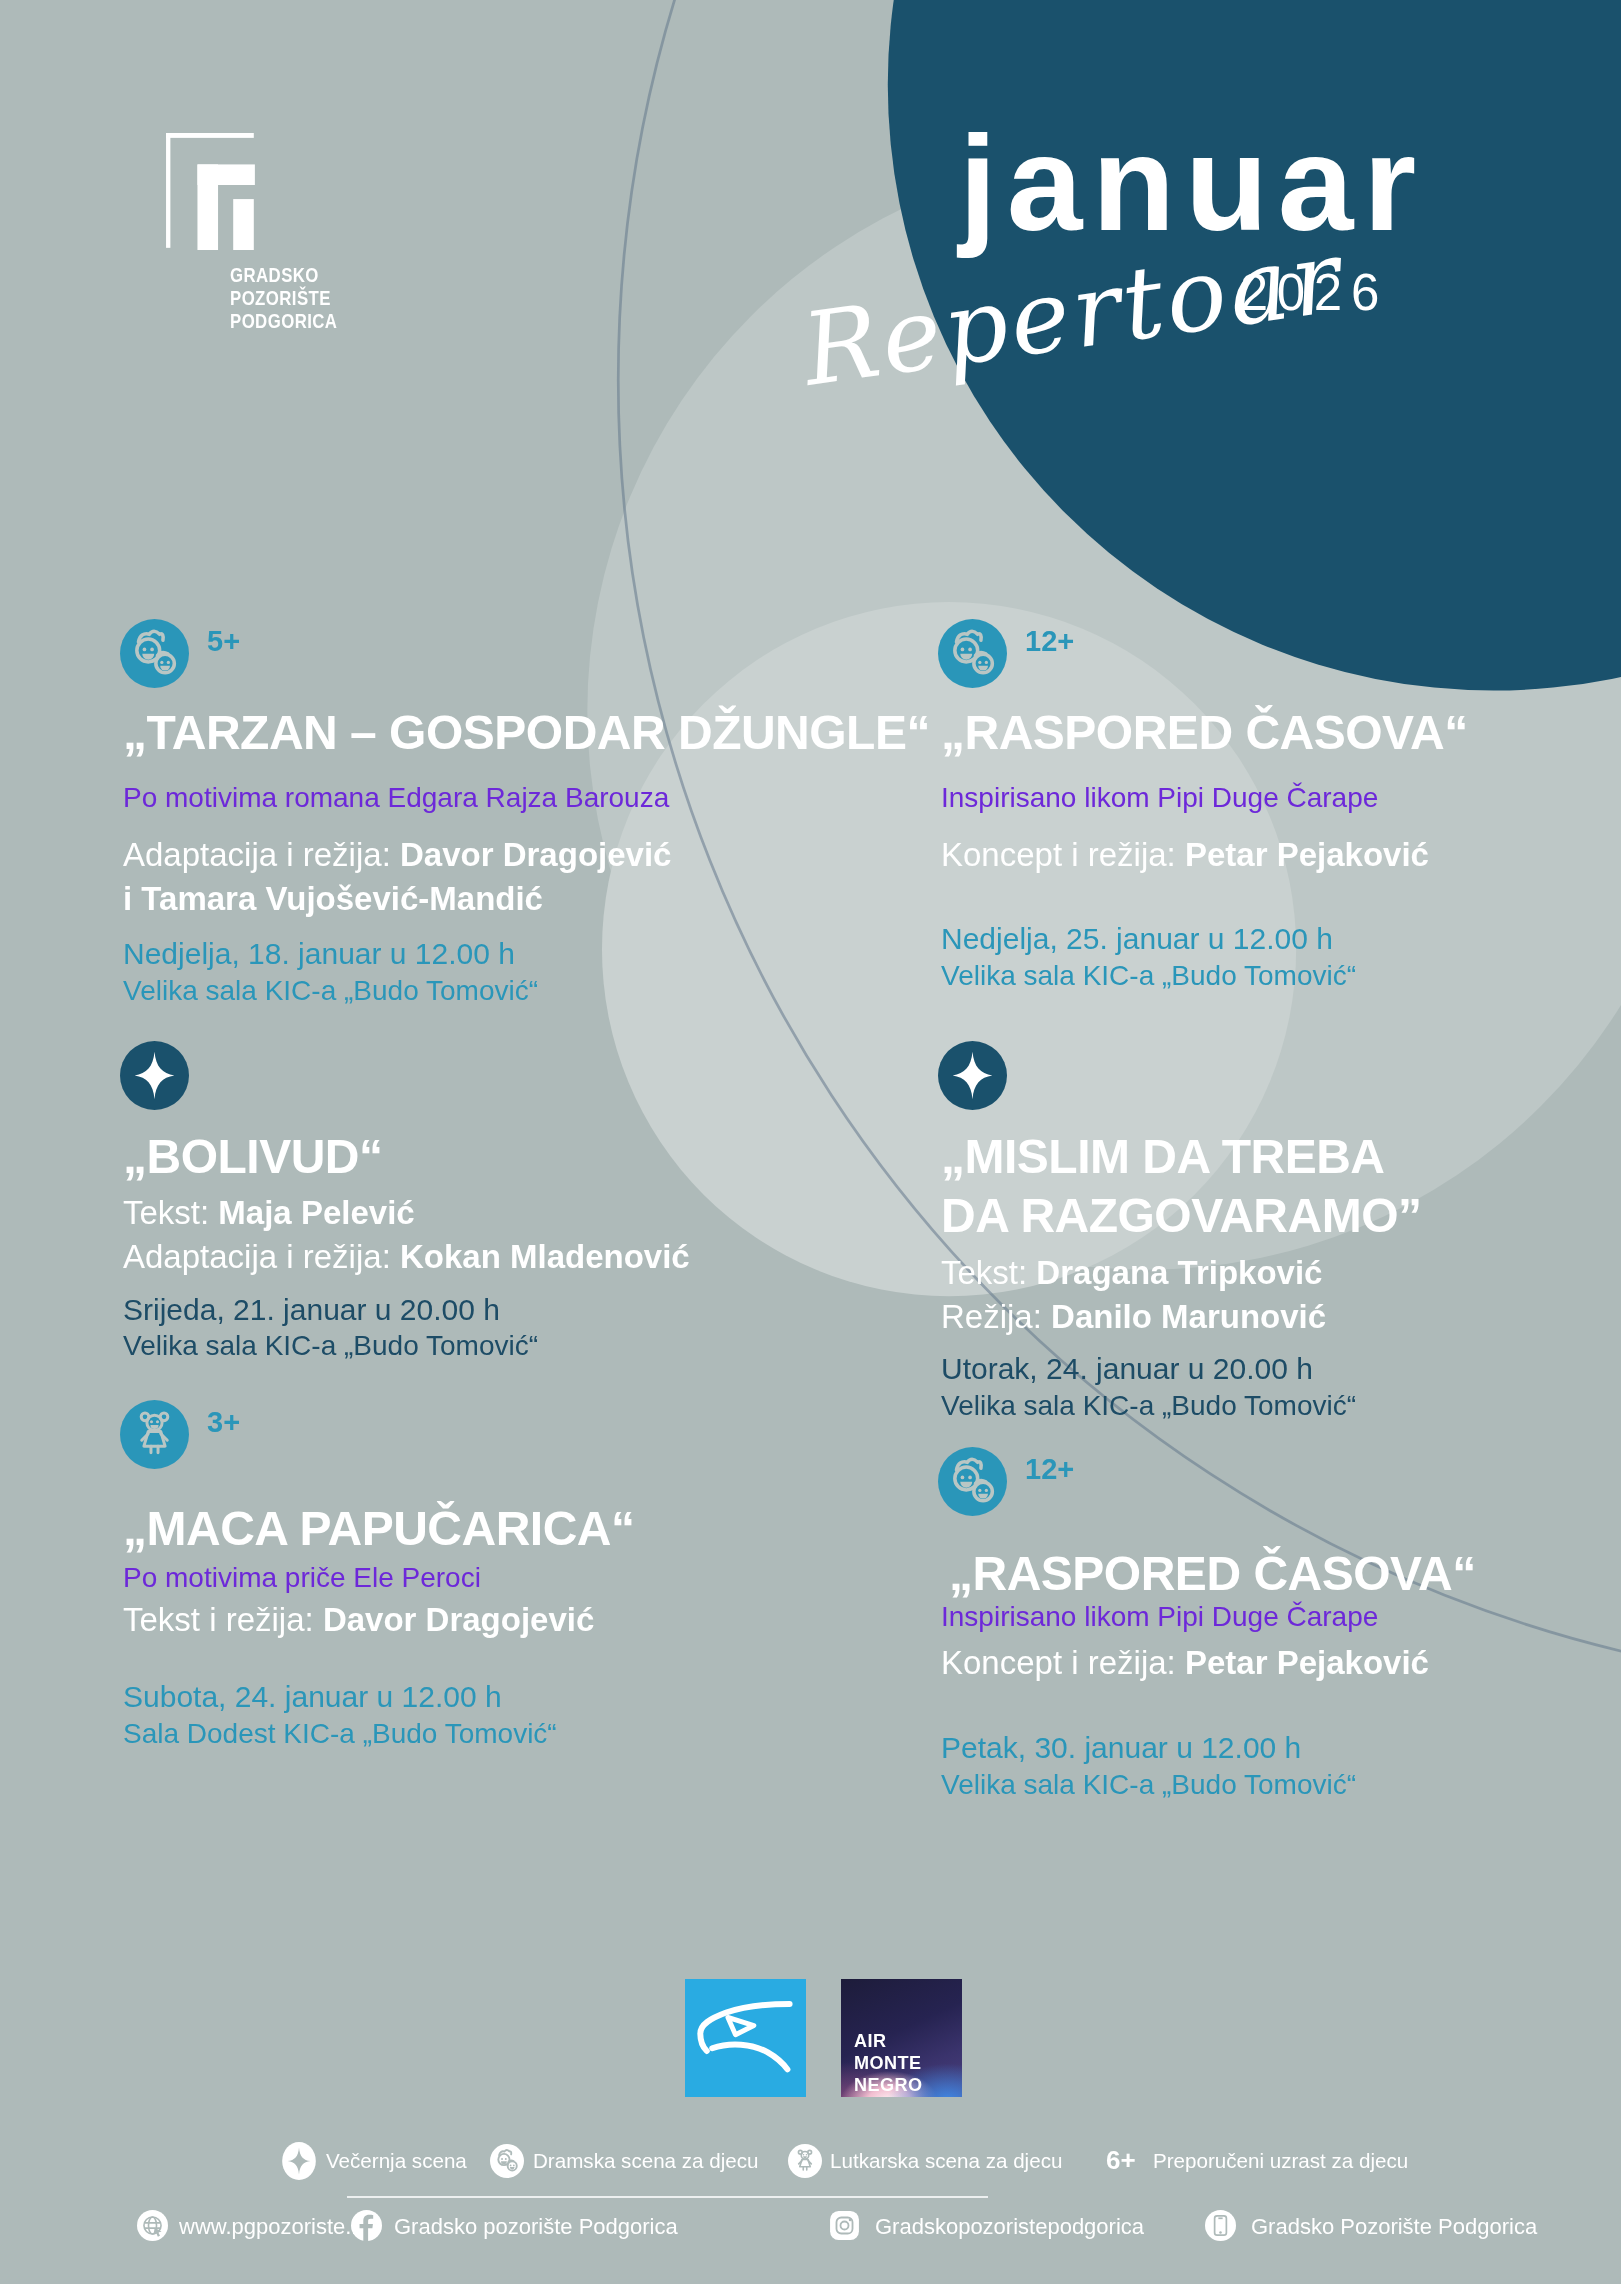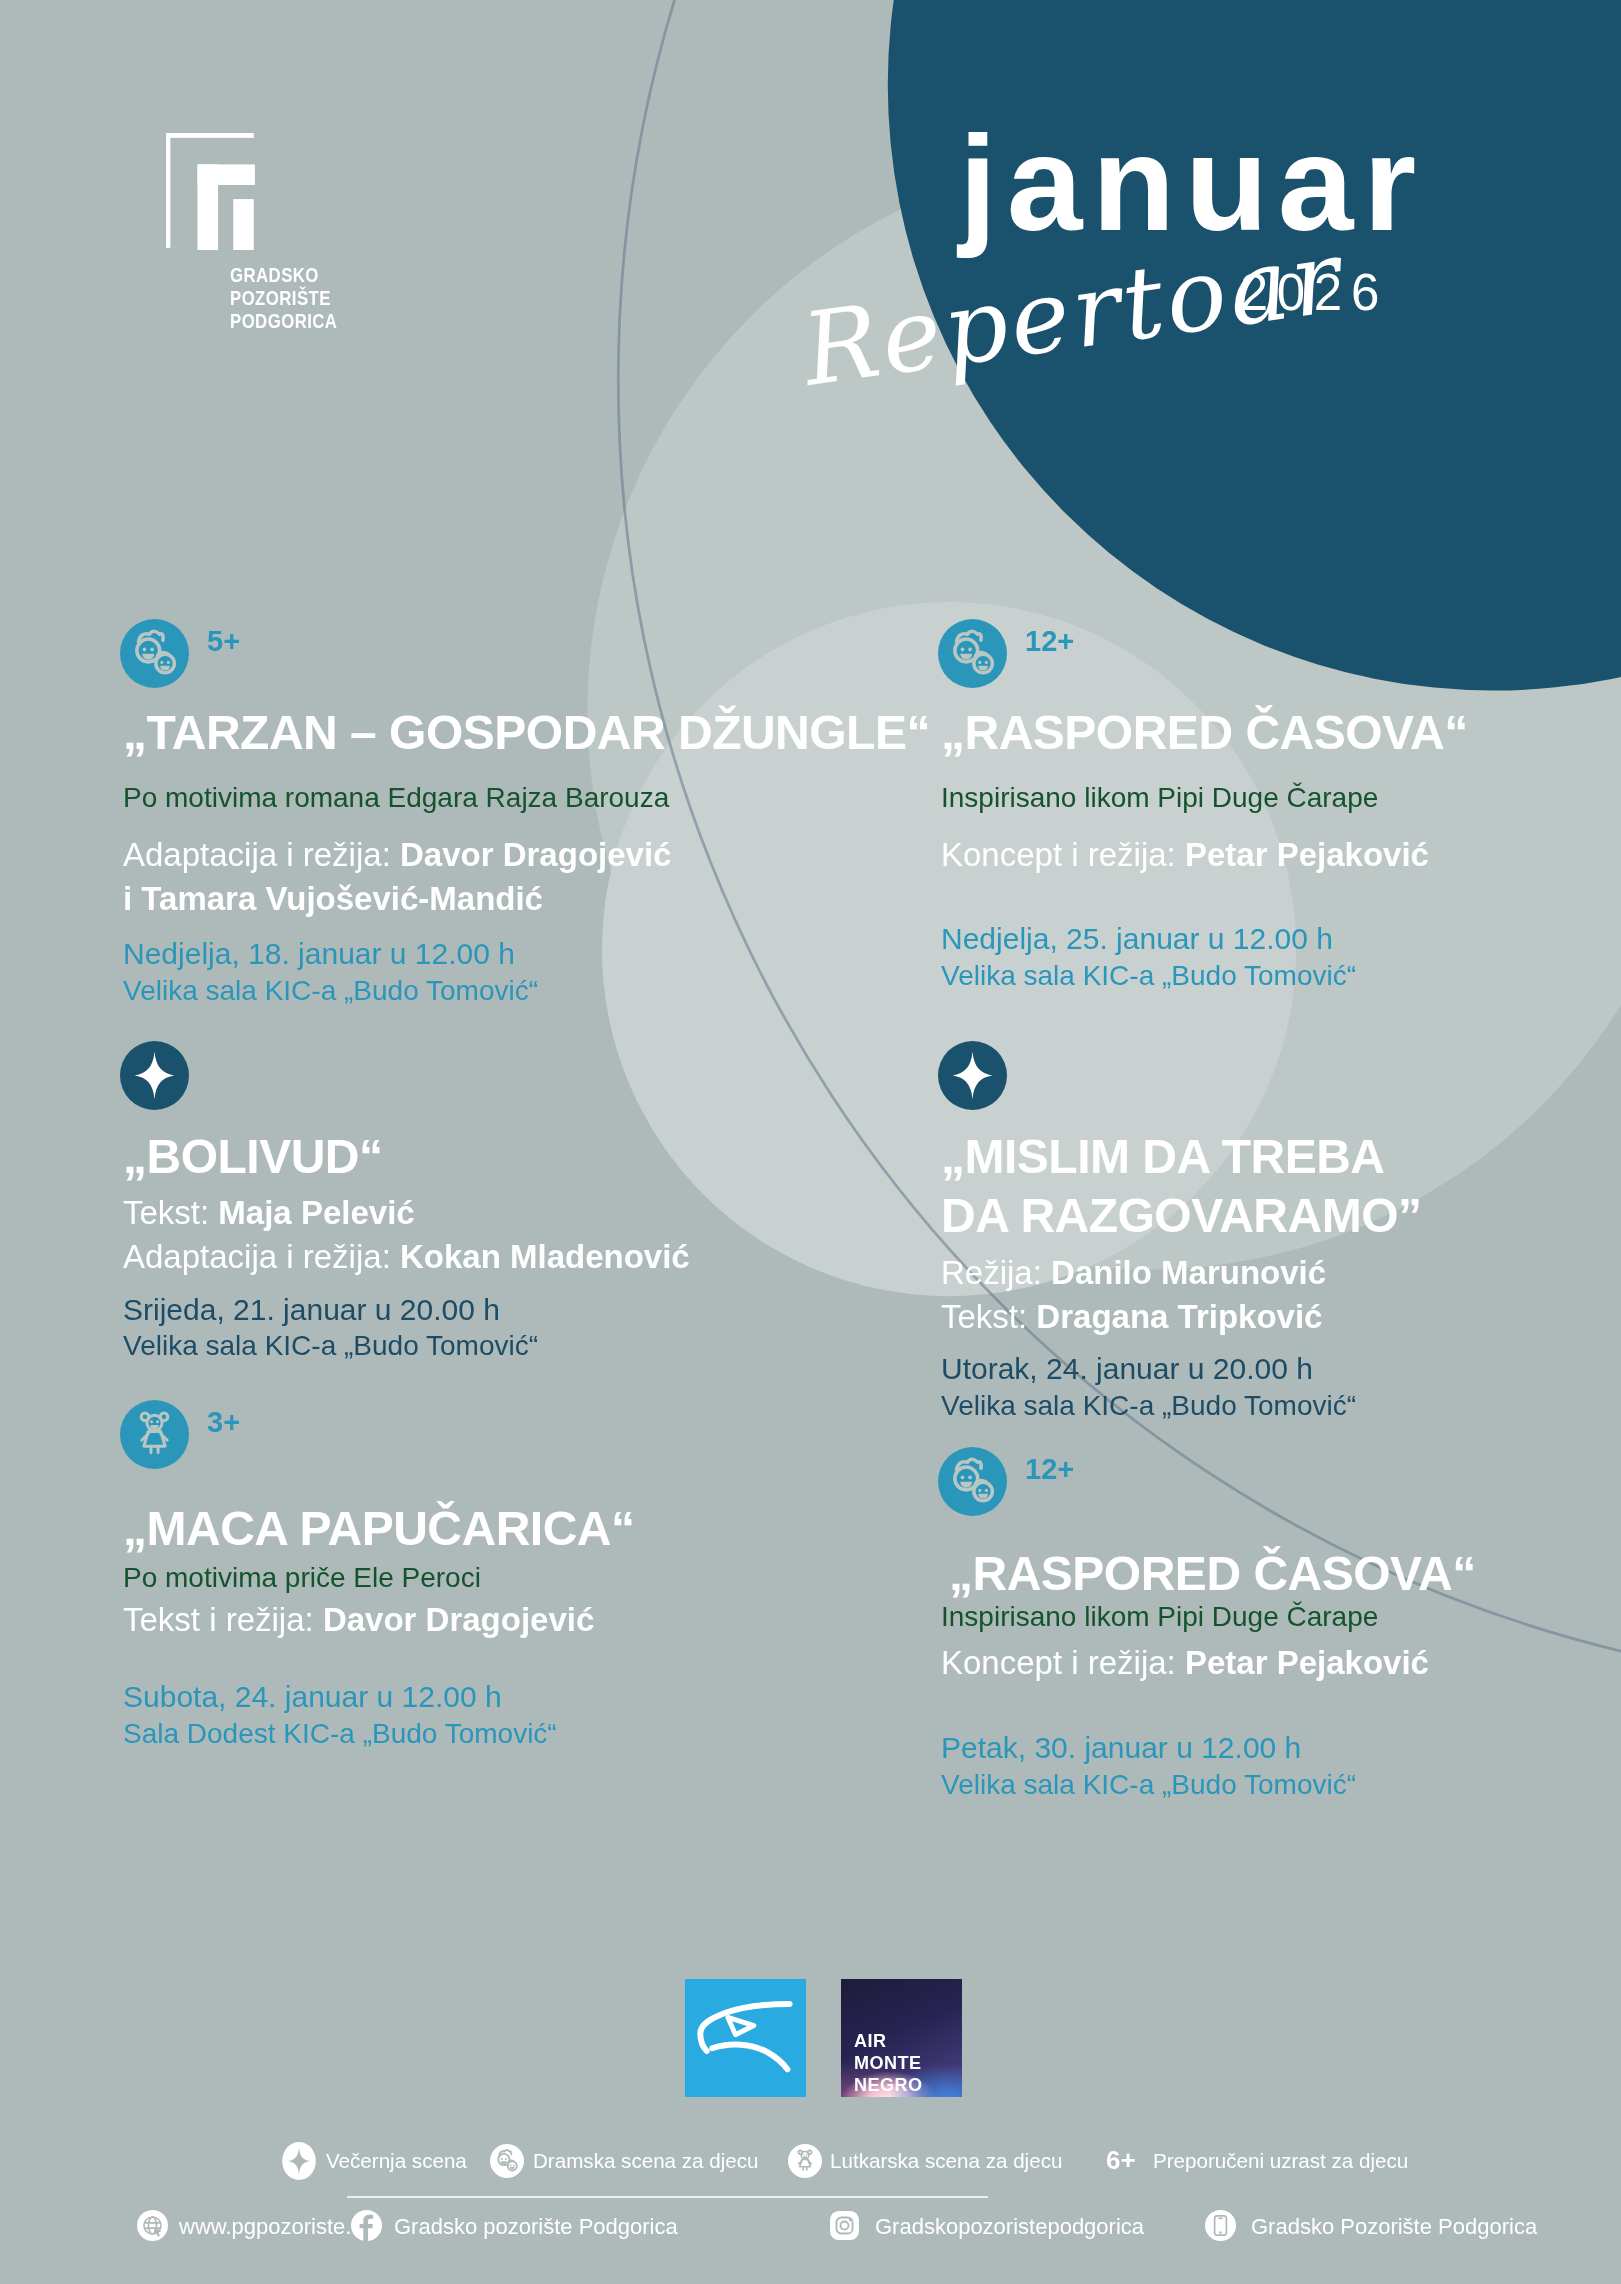--- a/index.html
+++ b/index.html
@@ -33,21 +33,21 @@
     font-family:"DejaVu Serif", serif; font-style:italic;
     font-size:100px; letter-spacing:3.3px;
     transform:rotate(-8deg); transform-origin:left top;
   }
 
   
   .ev-title{
     color:#fff; font-weight:bold; font-size:48px; line-height:59px;
     letter-spacing:-0.5px; white-space:pre-line;
   }
-  .ev-sub{ color:#14532d; font-size:28px;text-align:right; }
+  .ev-sub{ color:#6d28d9; font-size:28px;text-align:right; }
   .ev-credit{ color:#fff; font-size:33px; line-height:44px; }
   .ev-credit .b{ font-weight:bold;margin-top:39px; }
   .ev-date{ font-weight:normal; font-size:30px; }
   .ev-venue{ font-size:28px; }
   .teal{ color:#2a96b9; }
   .navy{ color:#1d4c66; }
   .age-badge{ color:#2a96b9; font-size:29px; font-weight:600; }
 
   
   .sponsor-heading{
@@ -195,22 +195,22 @@
   <div class="abs ev-date teal" style="left:941px;top:922px;">Nedjelja, 25. januar u 12.00 h</div>
   <div class="abs ev-venue teal" style="left:941px;top:960px;">Velika sala KIC-a „Budo Tomović“</div>
 
   <svg class="abs" style="left:938px;top:1041px;" width="69" height="69" viewBox="0 0 127 127">
     <circle cx="63.5" cy="63.5" r="63.5" fill="#1a516c"></circle>
     <path d="M63.5 20 C66 48 78 60 100 63.5 C78 67 66 79 63.5 107 C61 79 49 67 27 63.5 C49 60 61 48 63.5 20 Z" fill="#ffffff"></path>
   </svg>
   <div class="abs ev-title" style="left:941px;top:1127px;">„MISLIM DA TREBA
 DA RAZGOVARAMO”</div>
   <div class="abs ev-credit" style="left:941px;top:1251px;">
+    <div><span>Tekst: </span><span class="b">Dragana Tripković</span></div>
     <div><span>Režija: </span><span class="b">Danilo Marunović</span></div>
-    <div><span>Tekst: </span><span class="b">Dragana Tripković</span></div>
   </div>
   <div class="abs ev-date navy" style="left:941px;top:1352px;">Utorak, 24. januar u 20.00 h</div>
   <div class="abs ev-venue navy" style="left:941px;top:1390px;">Velika sala KIC-a „Budo Tomović“</div>
 
   <svg class="abs" style="left:938px;top:1447px;" width="69" height="69" viewBox="0 0 127 127">
     <circle cx="63.5" cy="63.5" r="63.5" fill="#2a96b9"></circle>
     <g stroke="#b9c6c4" stroke-width="6.5" fill="none" stroke-linecap="round">
       <circle cx="52" cy="58" r="21"></circle>
       <path d="M34 42 Q38 24 54 28 Q62 17 73 28 Q81 25 79 39"></path>
       <circle cx="83" cy="82" r="17"></circle>

